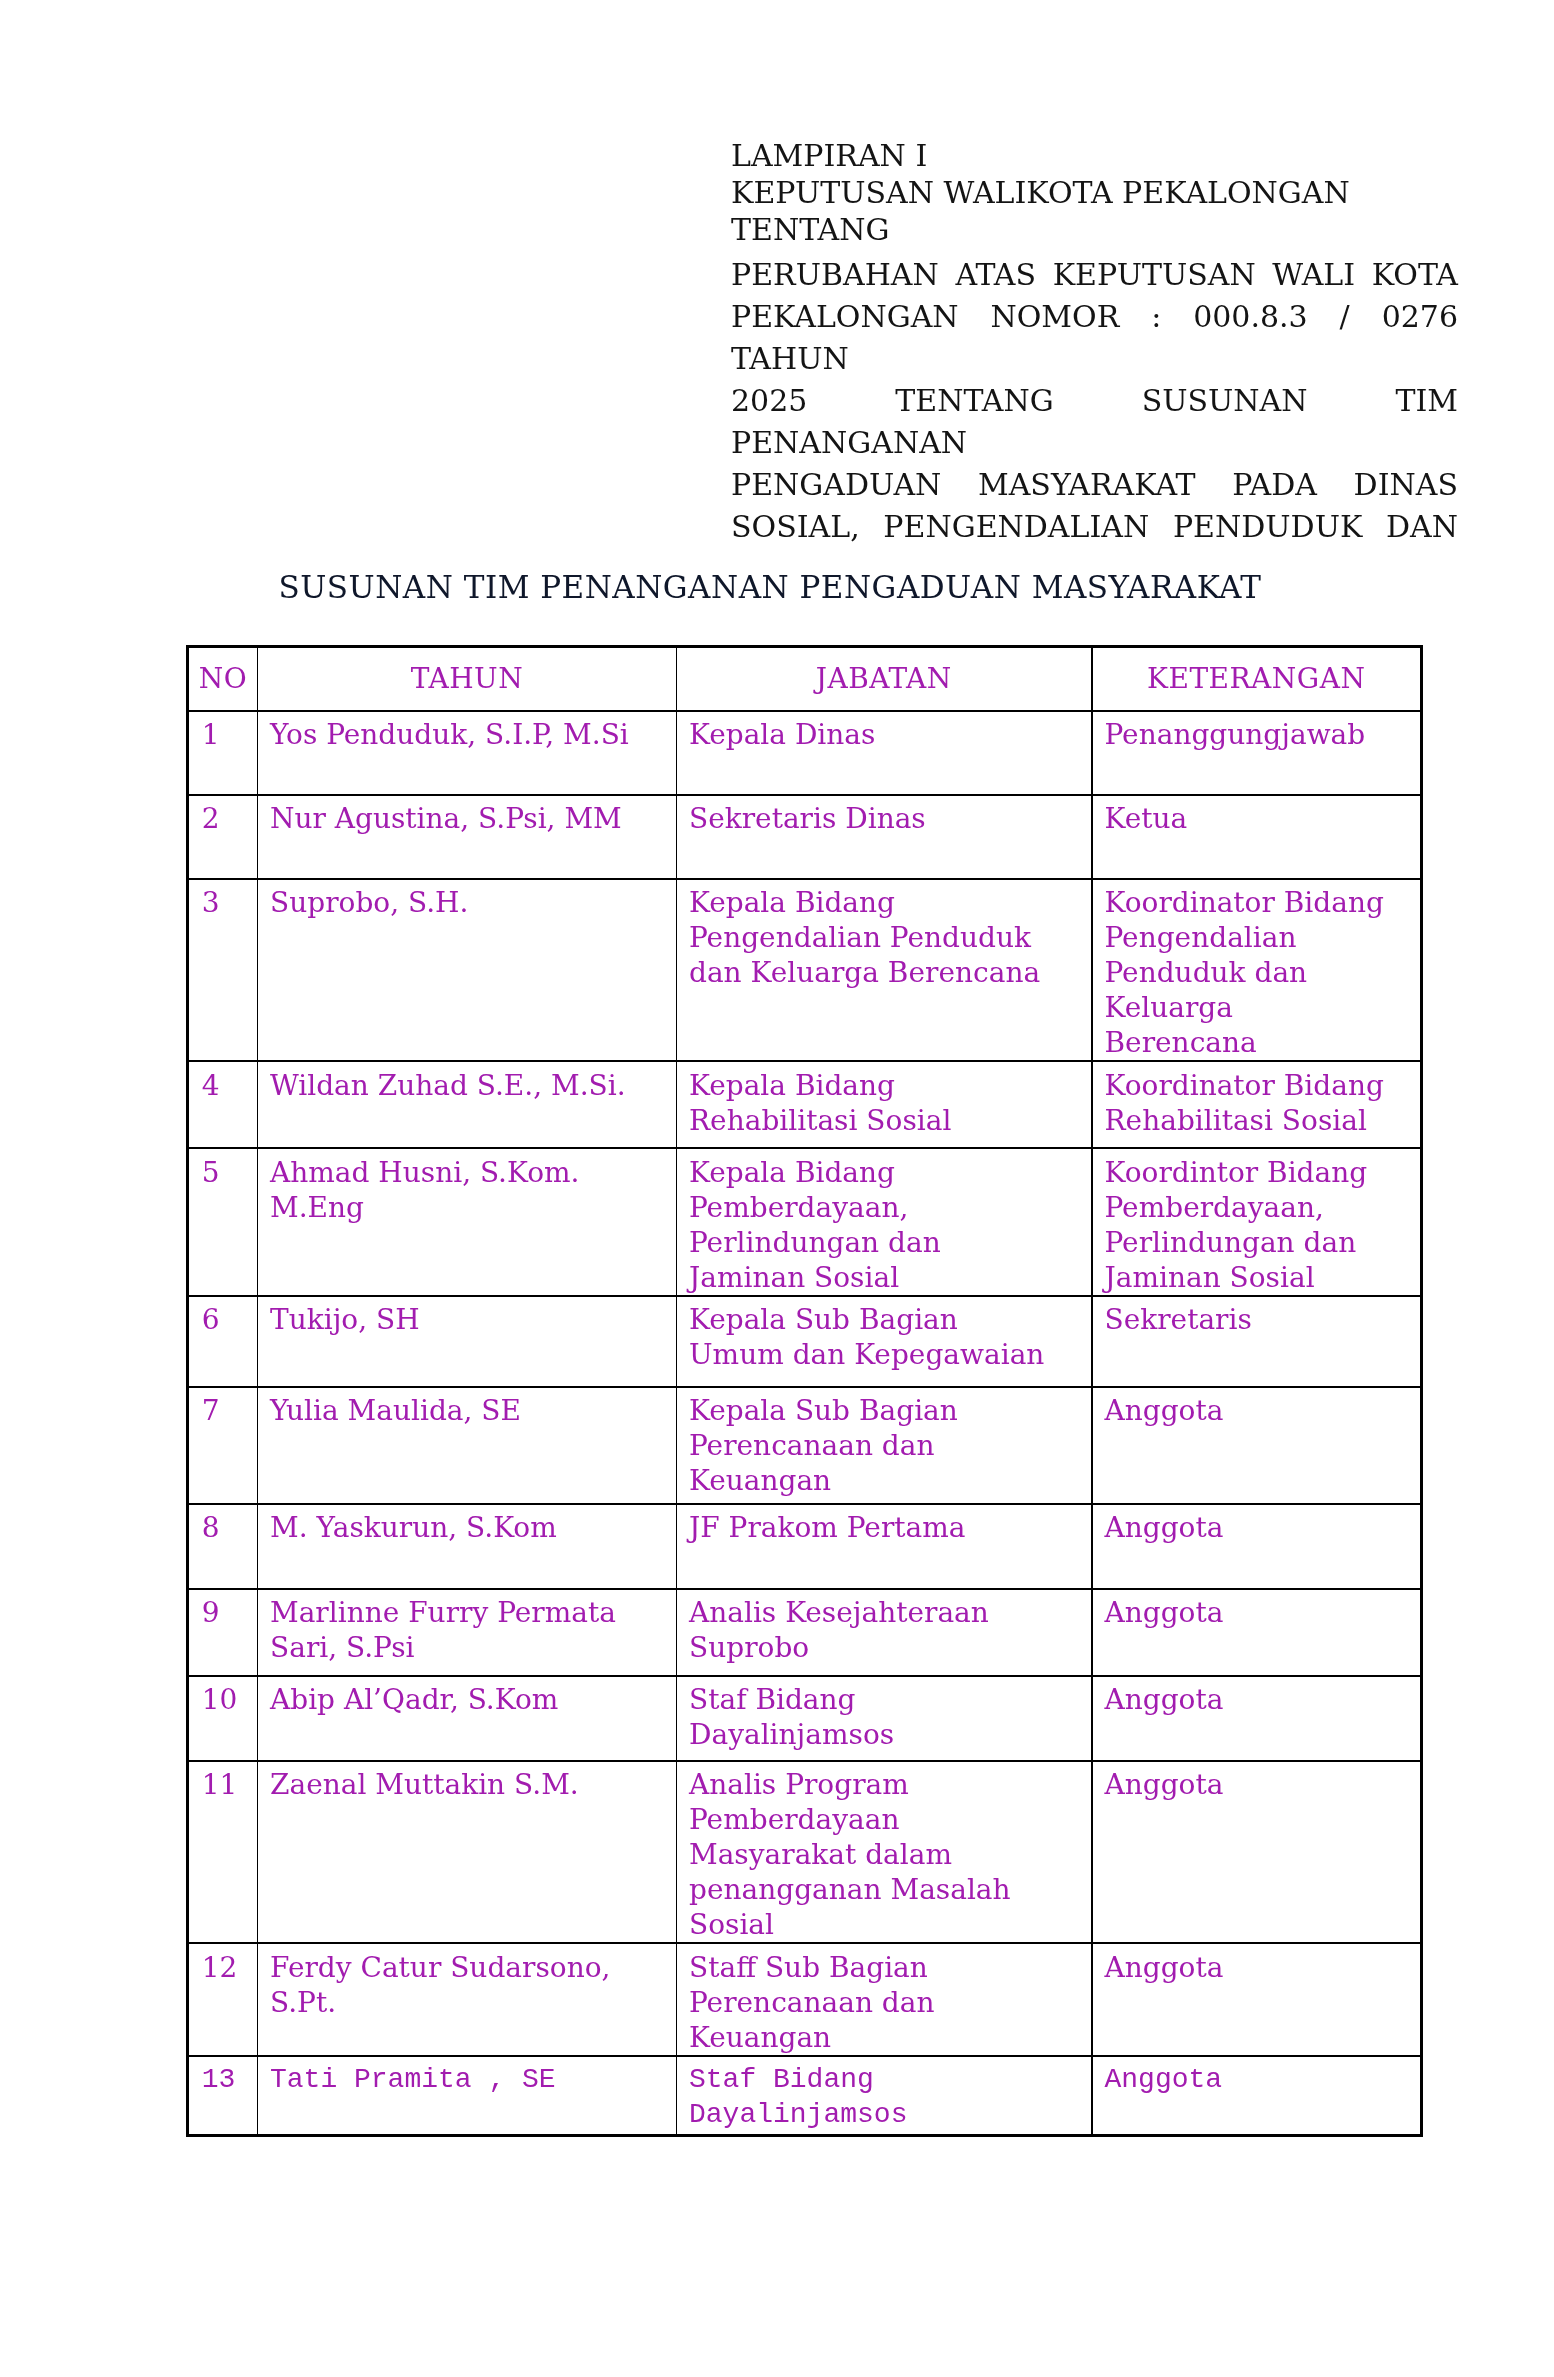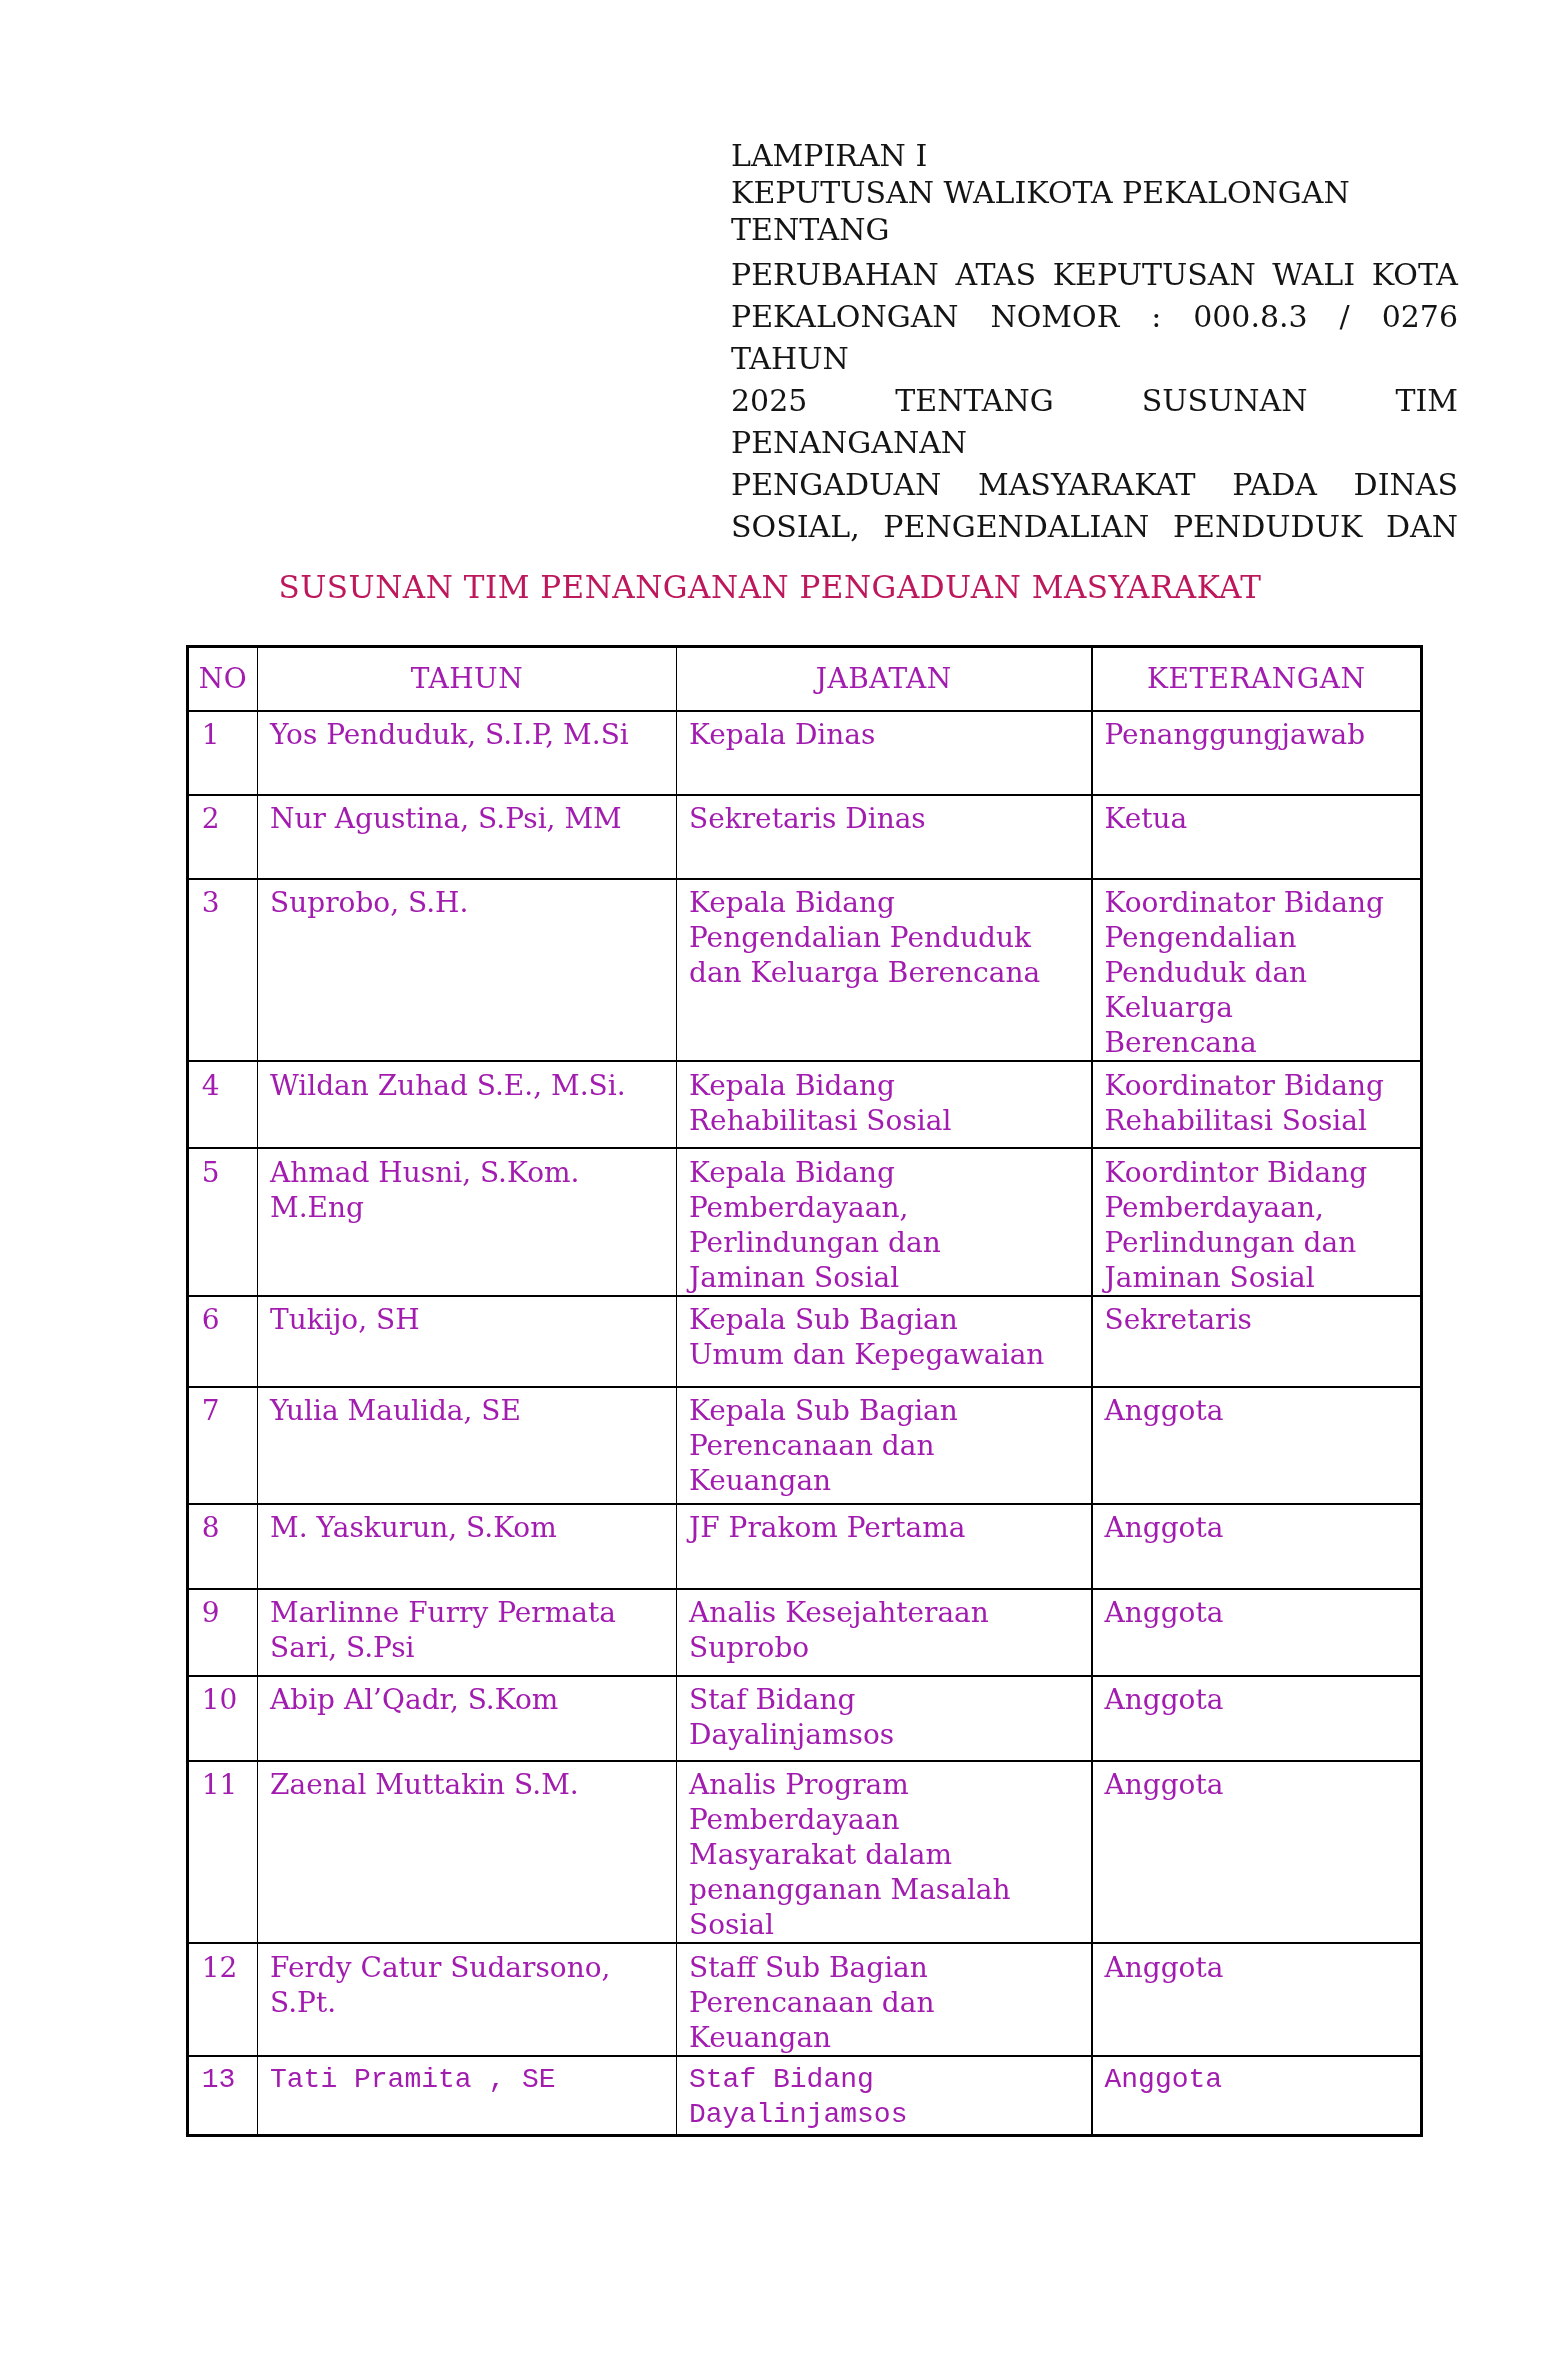--- a/index.html
+++ b/index.html
@@ -19,21 +19,21 @@
     font-size:30px;line-height:37px;color:#141414;margin-left:38px;
   }
   .hline{white-space:nowrap;}
   #paragraph{margin-top:6.4px;line-height:42px;}
   .pline{text-align:justify;text-align-last:justify;}
   .pline.last{text-align-last:left;}
 
   
   #section-title{
     position:absolute;left:0;top:569px;width:1540px;
-    text-align:center;font-size:31px;color:#be185d;
+    text-align:center;font-size:31px;color:#0f172a;
     letter-spacing:0.5px;
   }
 
   
   #team-table{
     position:absolute;left:186px;top:645px;width:1234px;
     border-collapse:collapse;table-layout:fixed;
     border:3.7px solid #000;
     font-size:28px;color:#a21caf;
   }

